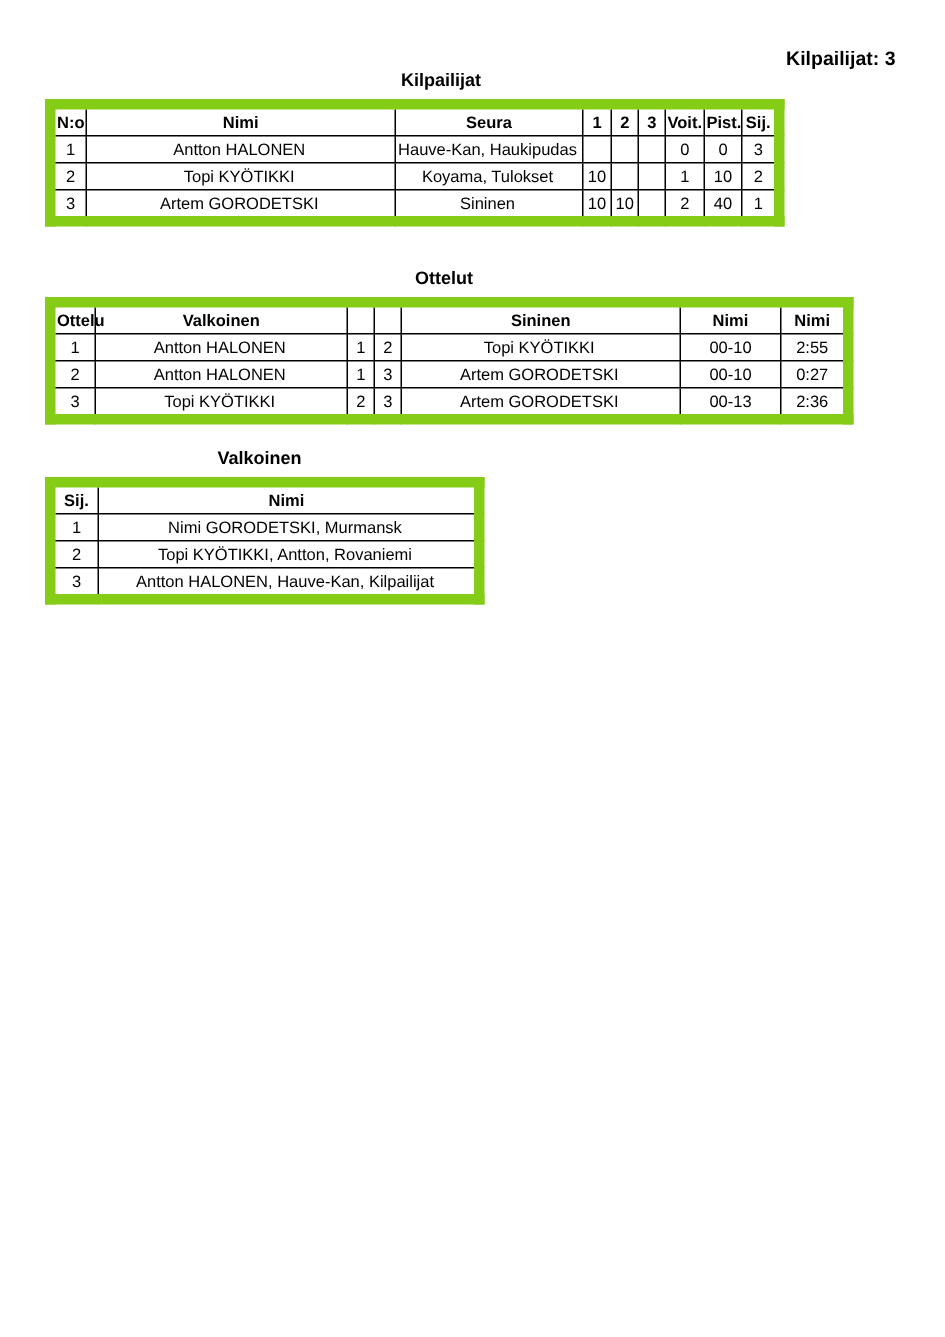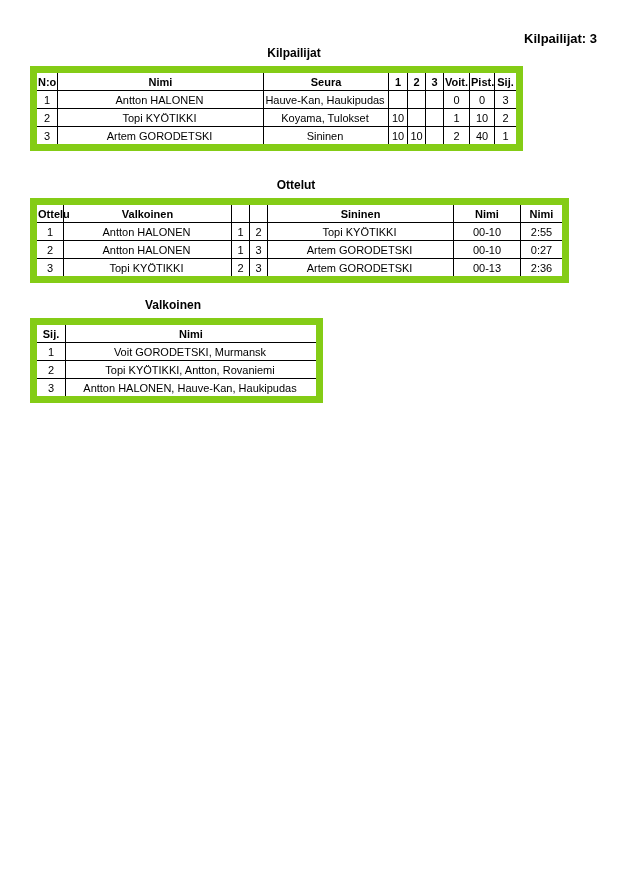--- a/index.html
+++ b/index.html
@@ -165,27 +165,27 @@
       </colgroup>
       <thead>
         <tr>
           <th>Sij.</th>
           <th>Nimi</th>
         </tr>
       </thead>
       <tbody>
         <tr>
           <td>1</td>
-          <td class="left">Voit GORODETSKI, Murmansk</td>
+          <td class="left">Nimi GORODETSKI, Murmansk</td>
         </tr>
         <tr>
           <td>2</td>
           <td class="left">Topi KYÖTIKKI, Antton, Rovaniemi</td>
         </tr>
         <tr>
           <td>3</td>
-          <td class="left">Antton HALONEN, Hauve-Kan, Haukipudas</td>
+          <td class="left">Antton HALONEN, Hauve-Kan, Kilpailijat</td>
         </tr>
       </tbody>
     </table>
   </div>
 
 </div>
 
 </body></html>

